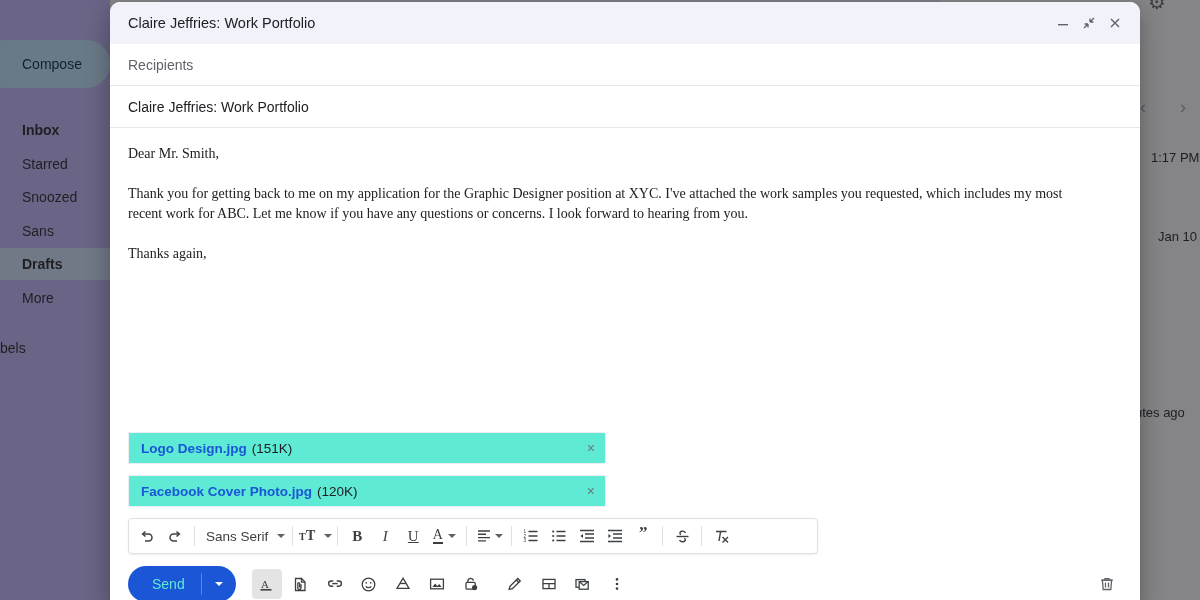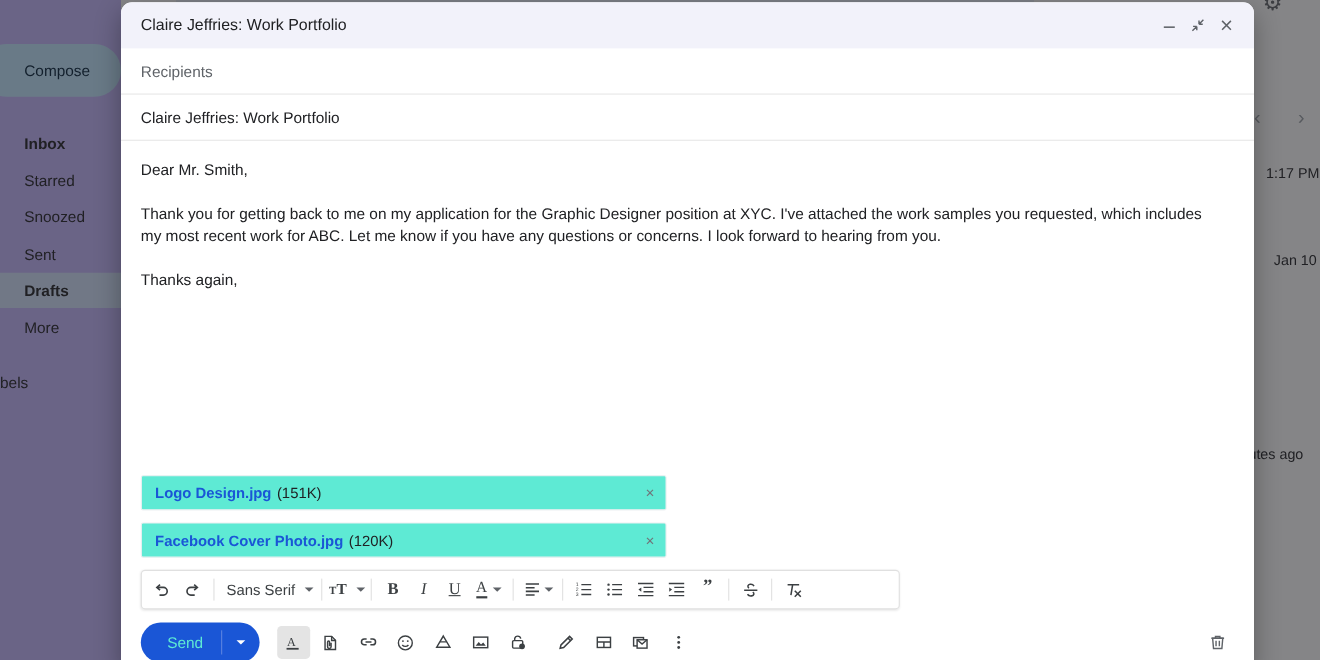--- a/index.html
+++ b/index.html
@@ -50,21 +50,21 @@
   .hdr-btn{width:26px;height:26px;display:flex;align-items:center;justify-content:center;
         color:#5f6368;cursor:pointer;border-radius:50%;}
   .hdr-btn svg{display:block;}
 
   .field-row{height:42px;flex:0 0 42px;display:flex;align-items:center;
         border-bottom:1px solid #e7e7e7;padding:0 18px;box-sizing:border-box;font-size:14px;}
   #recipients-field{color:#5f6368;}
   #subject-field{color:#202124;}
 
   #body-area{flex:1 1 auto;padding:16px 18px 0 18px;box-sizing:border-box;overflow:hidden;}
-  .body-p{font-size:14px;line-height:20px;color:#202124;margin:0 8px 20px 0;max-width:965px;}
+  .body-p{font-size:14px;line-height:20px;color:#202124;margin:0 8px 20px 0;max-width:965px;font-family:Liberation Serif, serif;}
 
   #attachments{padding:0 18px;box-sizing:border-box;}
   .attach-chip{
     width:478px;height:32px;background:#5eead4;border:1px solid #eceff1;border-radius:2px;
     display:flex;align-items:center;padding:0 10px 0 12px;box-sizing:border-box;margin-bottom:11px;
   }
   .attach-name{font-size:13.5px;color:#1a56d6;font-weight:bold;}
   .attach-size{font-size:13.5px;color:#202124;margin-left:5px;}
   .attach-x{margin-left:auto;color:#70757a;font-size:14px;cursor:pointer;line-height:1;}
 
@@ -119,21 +119,21 @@
     <div class="nav-item bold" style="top:114px">
       <span>Inbox</span>
     </div>
     <div class="nav-item" style="top:148px">
       <span>Starred</span>
     </div>
     <div class="nav-item" style="top:181px">
       <span>Snoozed</span>
     </div>
     <div class="nav-item" style="top:215px">
-      <span>Sent</span>
+      <span>Sans</span>
     </div>
     <div class="nav-item sel" style="top:248px">
       <span>Drafts</span>
     </div>
     <div class="nav-item" style="top:282px">
       <span>More</span>
     </div>
 
     <div id="labels-txt">bels</div>
   </div>

